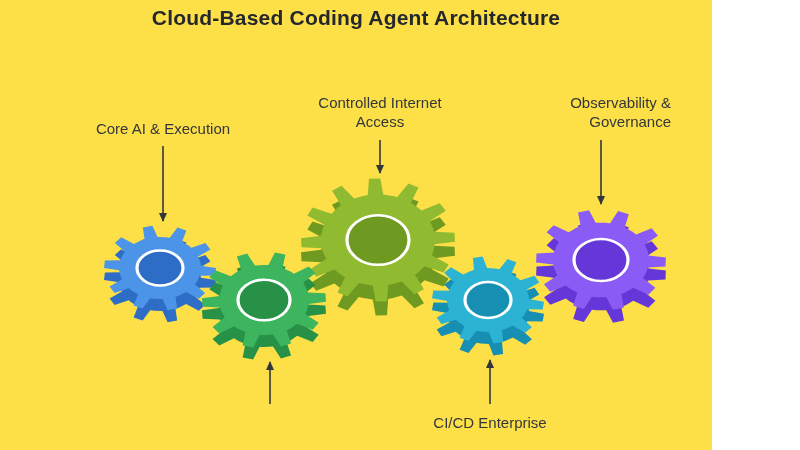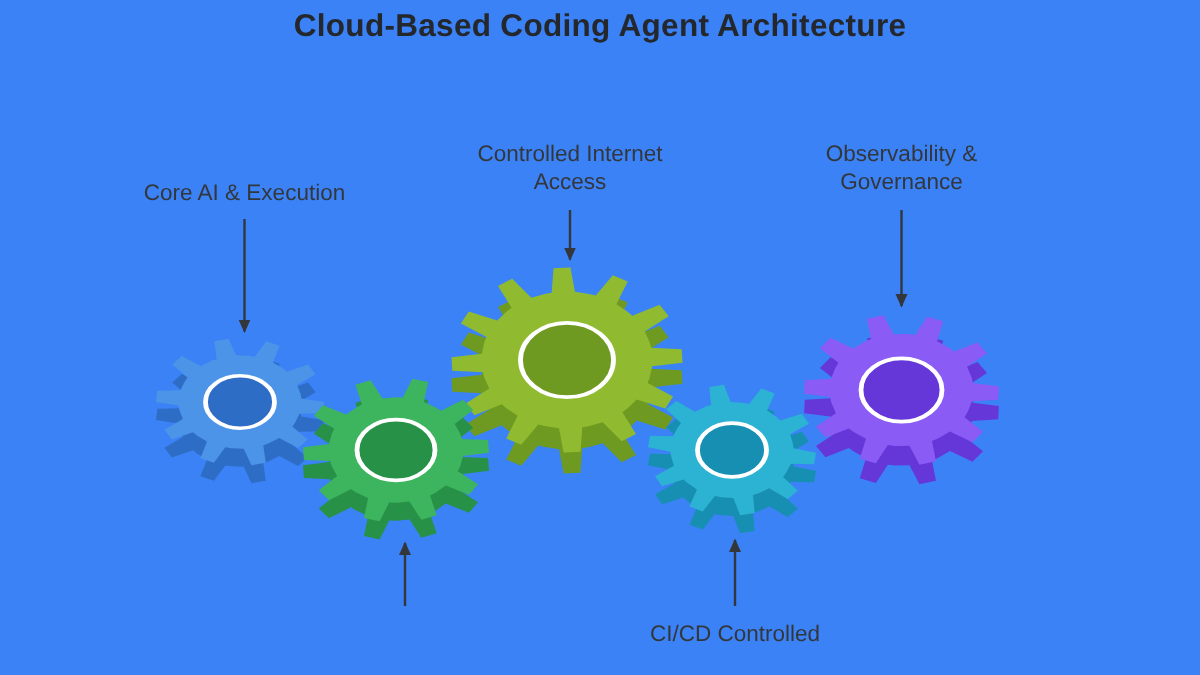--- a/index.html
+++ b/index.html
@@ -1,31 +1,31 @@
 <!DOCTYPE html>
 <html><head>
 <meta charset="utf-8">
 <style>
   html,body{margin:0;padding:0;background:#ffffff;}
   .canvas{
-    position:relative;width:800px;height:450px;background:#3b82f6;
+    position:relative;width:712px;height:450px;background:#fde047;
     overflow:hidden;font-family:"Liberation Sans",sans-serif;
   }
   .title{
     position:absolute;top:6px;left:0;width:100%;margin:0;
     text-align:center;font-size:21px;font-weight:bold;color:#24282d;
     letter-spacing:0.2px;
   }
   .lbl{
     position:absolute;font-size:15px;color:#33373b;text-align:center;
     line-height:1.25;
   }
   #lbl-core{left:73px;top:120px;width:180px;}
   #lbl-controlled{left:305px;top:94px;width:150px;}
-  #lbl-observability{left:531px;top:94px;width:140px;}
+  #lbl-observability{left:531px;top:94px;width:140px;text-align:right;}
   #lbl-enterprise{left:170px;top:414px;width:200px;}
   #lbl-cicd{left:390px;top:414px;width:200px;}
   svg.diagram{position:absolute;left:0;top:0;}
   .arrow{stroke:#33373b;stroke-width:1.6;fill:none;}
 </style>
 </head>
 <body>
 
 <div class="canvas">
 
@@ -71,15 +71,15 @@
       <line class="arrow" x1="380" y1="140" x2="380" y2="173" marker-end="url(#ah)" stroke="#33373b"></line>
       <line class="arrow" x1="601" y1="140" x2="601" y2="204" marker-end="url(#ah)" stroke="#33373b"></line>
       <line class="arrow" x1="270" y1="404" x2="270" y2="362" marker-end="url(#ah)" stroke="#33373b"></line>
       <line class="arrow" x1="490" y1="404" x2="490" y2="360" marker-end="url(#ah)" stroke="#33373b"></line>
     </g>
   </svg>
 
   <div class="lbl" id="lbl-core">Core AI &amp; Execution</div>
   <div class="lbl" id="lbl-controlled">Controlled Internet Access</div>
   <div class="lbl" id="lbl-observability">Observability &amp; Governance</div>
-  <div class="lbl" id="lbl-cicd">CI/CD Controlled</div>
+  <div class="lbl" id="lbl-cicd">CI/CD Enterprise</div>
 
 </div>
 
 </body></html>

